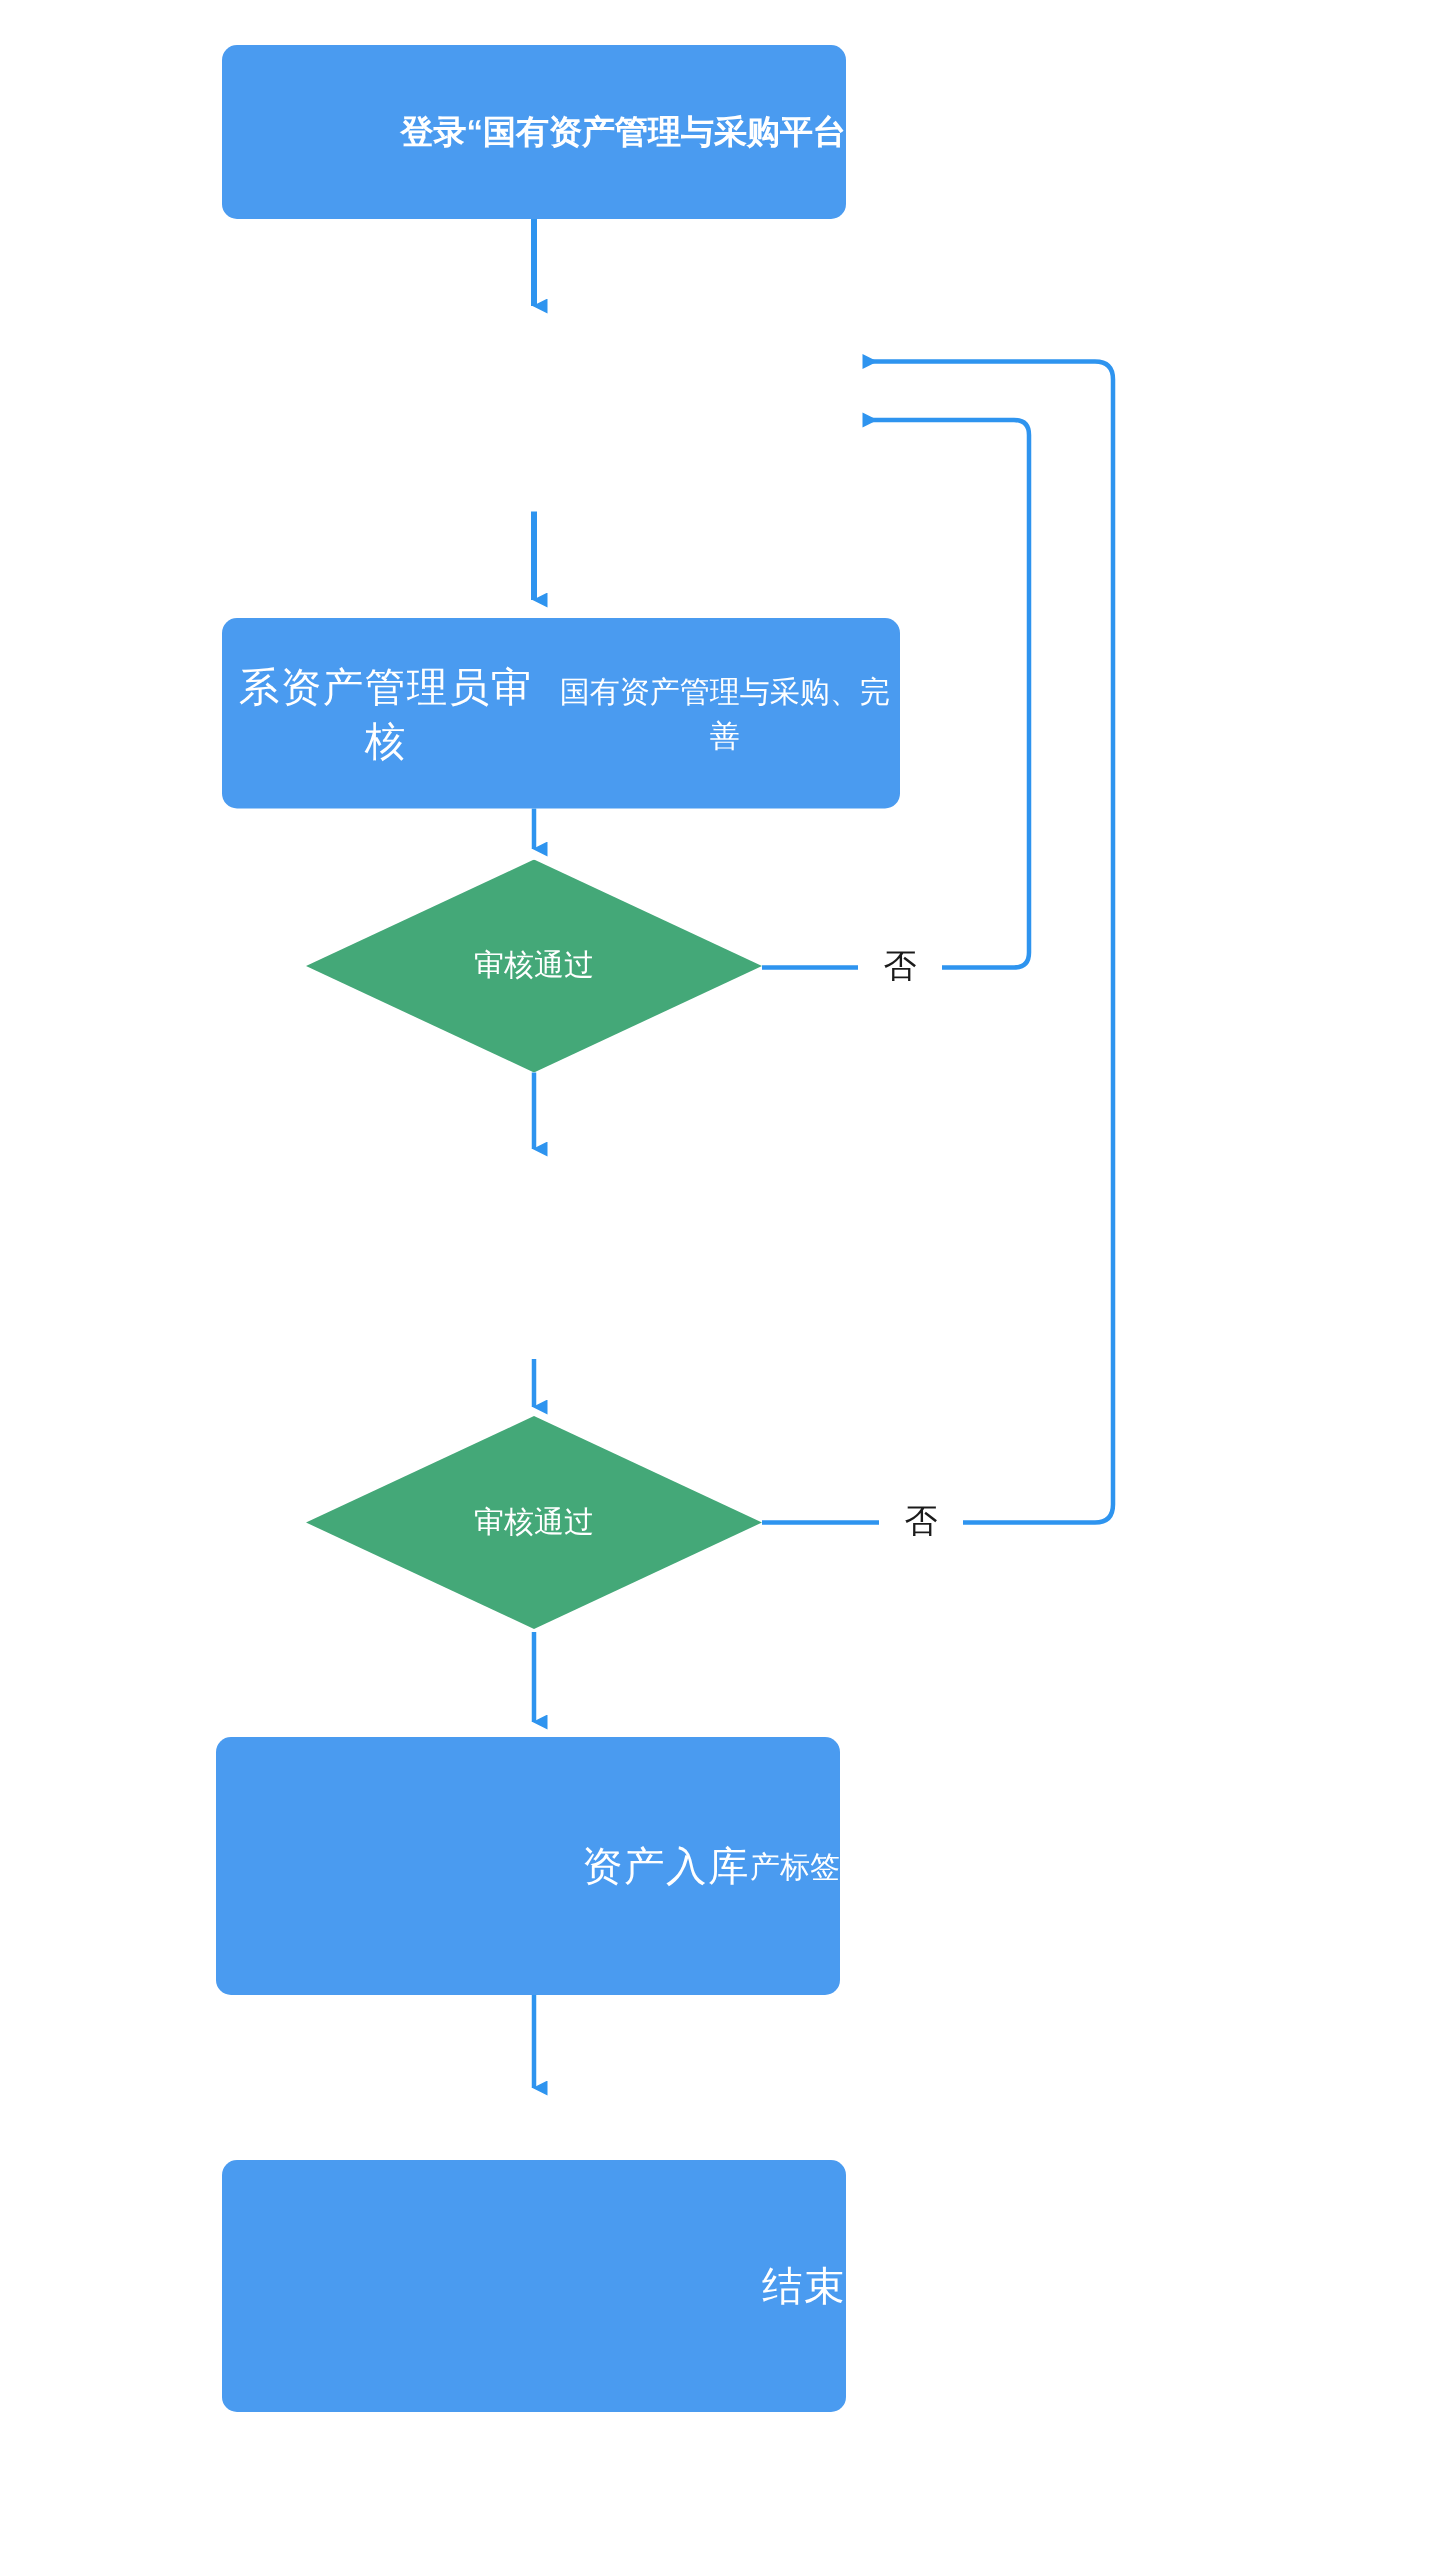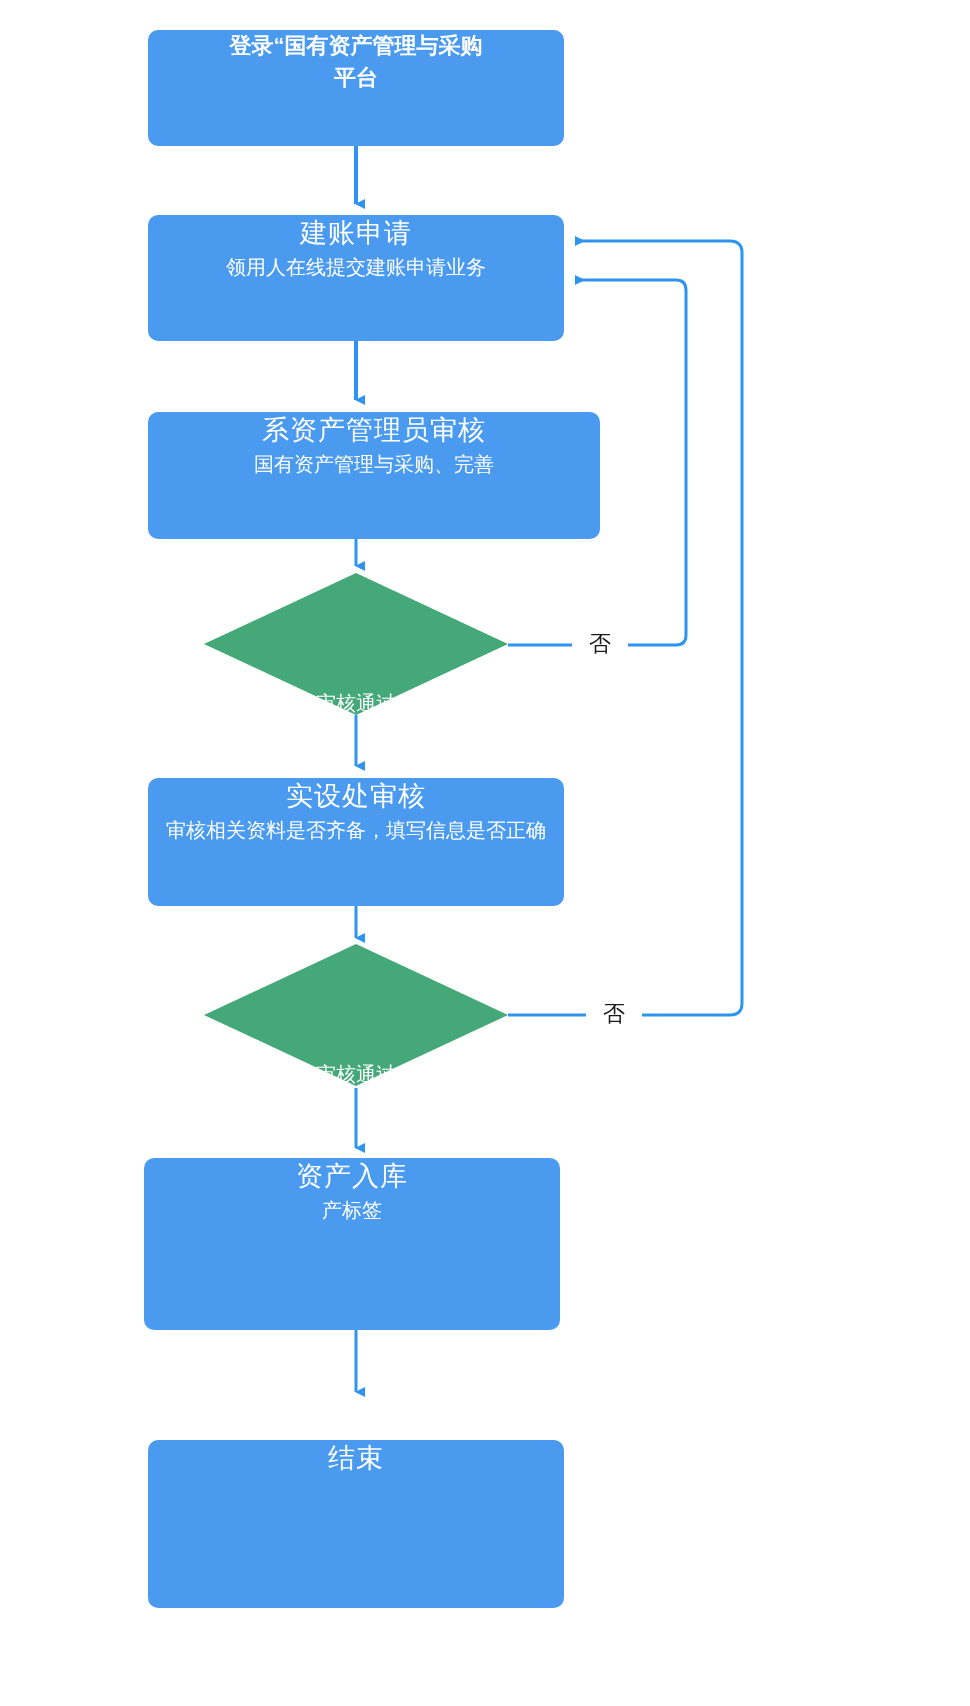--- a/index.html
+++ b/index.html
@@ -3,28 +3,28 @@
 <meta charset="utf-8">
 <style>
   html,body{margin:0;padding:0;background:#ffffff;}
   body{
     width:970px;height:1706px;position:relative;overflow:hidden;
     font-family:"Liberation Sans","DejaVu Sans",sans-serif;
   }
   #flow-canvas{position:absolute;inset:0;width:970px;height:1706px;}
   svg.edges{position:absolute;left:0;top:0;width:970px;height:1706px;}
 
-  .node{position:absolute;box-sizing:border-box;display:flex;flex-direction:column;
-        align-items:center;justify-content:flex-start;text-align:center;color:#ffffff;}
+  .node{position:absolute;box-sizing:border-box;display:flex;flex-direction:row;
+        align-items:center;justify-content:flex-end;text-align:center;color:#ffffff;}
   .process{background:#4a9bf0;border-radius:10px;}
   .process .title{font-size:27px;line-height:36px;font-weight:400;letter-spacing:1px;}
   .process .subtitle{font-size:20px;line-height:29px;font-weight:400;margin-top:2px;}
   .process.bold .title{font-weight:700;font-size:22px;line-height:32px;letter-spacing:0;}
 
-  .decision{position:absolute;display:flex;align-items:flex-end;justify-content:center;}
+  .decision{position:absolute;display:flex;align-items:center;justify-content:center;}
   .decision .diamond{position:absolute;inset:0;background:#44a878;
       clip-path:polygon(50% 0%,100% 50%,50% 100%,0% 50%);}
   .decision .dlabel{position:relative;color:#ffffff;font-size:20px;line-height:24px;z-index:2;}
 
   .edge-label{position:absolute;color:#1a1a1a;font-size:22px;line-height:24px;
       text-align:center;white-space:nowrap;}
 </style>
 </head>
 <body>
 
@@ -57,40 +57,32 @@
     <path d="M508,1015 L586,1015 M642,1015 L730,1015 Q742,1015 742,1003 L742,253 Q742,241 730,241 L576,241" stroke="#2e94ef" stroke-width="3" fill="none" marker-end="url(#arrow-left)"></path>
 
     <path d="M356,1330 L356,1392" stroke="#2e94ef" stroke-width="3" fill="none" marker-end="url(#arrow-down)"></path>
   </svg>
 
   <div class="node process bold" style="left:148px;top:30px;width:416px;height:116px;">
     <div class="title">登录“国有资产管理与采购</div>
     <div class="title">平台</div>
   </div>
 
-  <div class="node process" style="left:148px;top:215px;width:416px;height:126px;">
-    <div class="title">建账申请</div>
-    <div class="subtitle">领用人在线提交建账申请业务</div>
-  </div>
 
   <div class="node process" style="left:148px;top:412px;width:452px;height:127px;">
     <div class="title">系资产管理员审核</div>
     <div class="subtitle">国有资产管理与采购、完善</div>
   </div>
 
   <div class="decision" style="left:204px;top:573px;width:304px;height:142px;">
     <div class="diamond"></div>
     <div class="dlabel">审核通过</div>
   </div>
   <div class="edge-label" style="left:570px;top:632px;width:60px;">否</div>
 
-  <div class="node process" style="left:148px;top:778px;width:416px;height:128px;">
-    <div class="title">实设处审核</div>
-    <div class="subtitle">审核相关资料是否齐备，填写信息是否正确</div>
-  </div>
 
   <div class="decision" style="left:204px;top:944px;width:304px;height:142px;">
     <div class="diamond"></div>
     <div class="dlabel">审核通过</div>
   </div>
   <div class="edge-label" style="left:584px;top:1002px;width:60px;">否</div>
 
   <div class="node process" style="left:144px;top:1158px;width:416px;height:172px;">
     <div class="title">资产入库</div>
     <div class="subtitle">产标签</div>

